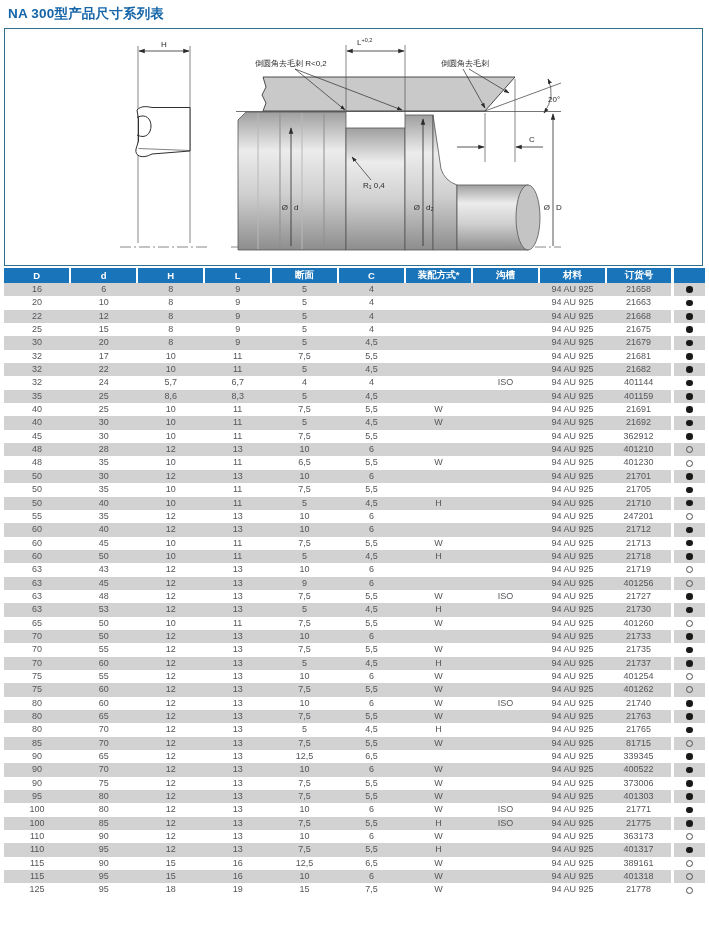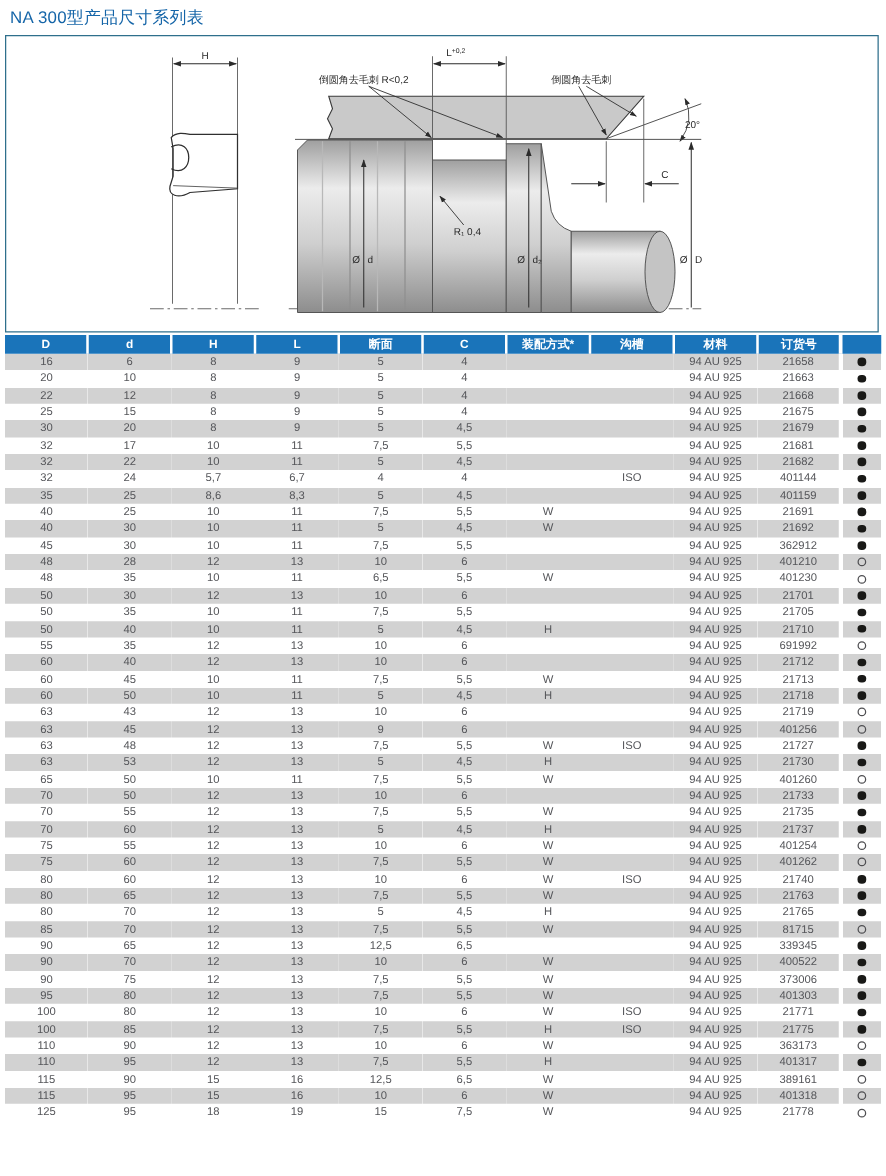--- a/index.html
+++ b/index.html
@@ -1,18 +1,18 @@
 <!DOCTYPE html>
 <html><head>
 <meta charset="utf-8">
 <style>
   html,body{margin:0;padding:0;background:#fff;}
   body{width:709px;height:941px;font-family:"Liberation Sans","DejaVu Sans",sans-serif;position:relative;overflow:hidden;}
 
-  .page-title{position:absolute;left:8px;top:5px;font-size:13.5px;font-weight:normal;color:#1565a8;letter-spacing:.2px;}
+  .page-title{position:absolute;left:8px;top:5px;font-size:13.5px;font-weight:bold;color:#1565a8;letter-spacing:.2px;}
 
   .drawing-frame{position:absolute;left:4px;top:28px;width:699px;height:238px;border:1px solid #2e6f8c;background:#fff;box-sizing:border-box;}
   .drawing-frame svg{display:block;}
   .dimtext{font-size:8px;fill:#2b2b2b;}
   .cjk{font-size:8px;fill:#2b2b2b;}
 
   .seal-table{position:absolute;left:4px;top:268px;width:701px;border-collapse:collapse;table-layout:fixed;}
   .seal-table th{background:#1a74ba;color:#fff;font-size:9.5px;font-weight:bold;height:15px;padding:0;text-align:center;border-right:2px solid #fff;}
   .seal-table th:last-child{border-right:none;}
   .seal-table th.dotcol{border-left:3px solid #fff;}
@@ -370,21 +370,21 @@
       <tr>
         <td>55</td>
         <td>35</td>
         <td>12</td>
         <td>13</td>
         <td>10</td>
         <td>6</td>
         <td></td>
         <td></td>
         <td>94 AU 925</td>
-        <td>691992</td>
+        <td>247201</td>
         <td class="dotcol"><span class="dot open"></span></td>
       </tr>
       <tr>
         <td>60</td>
         <td>40</td>
         <td>12</td>
         <td>13</td>
         <td>10</td>
         <td>6</td>
         <td></td>

